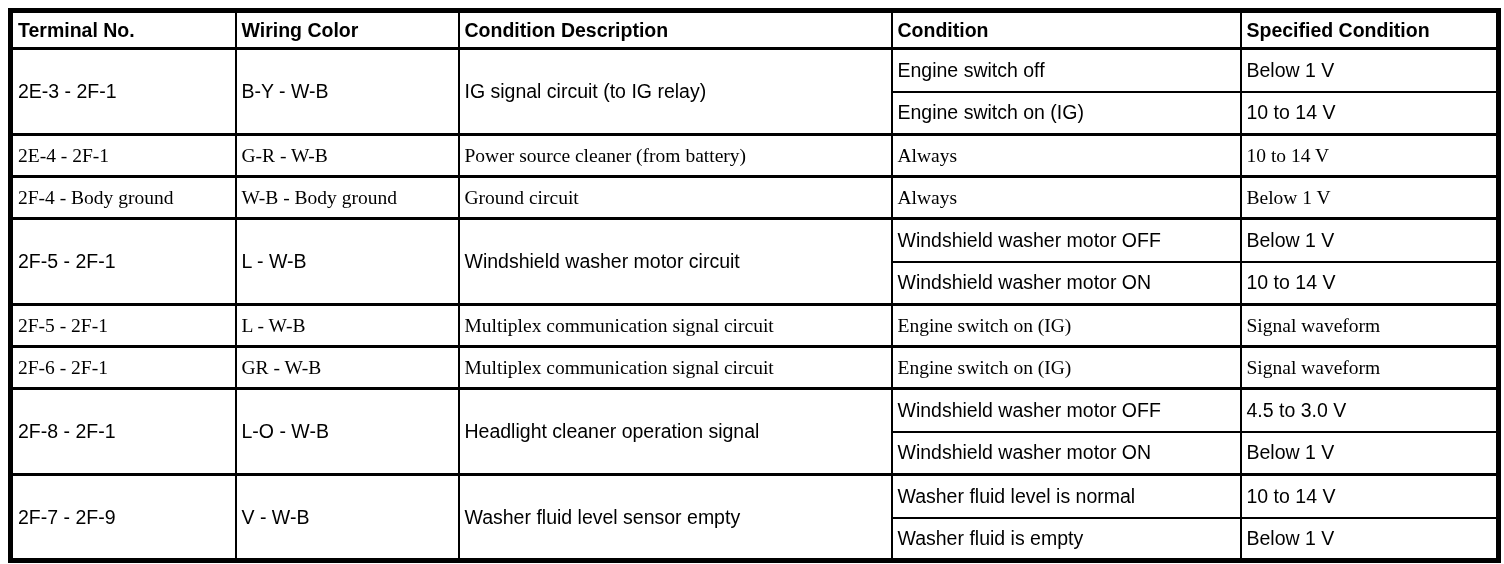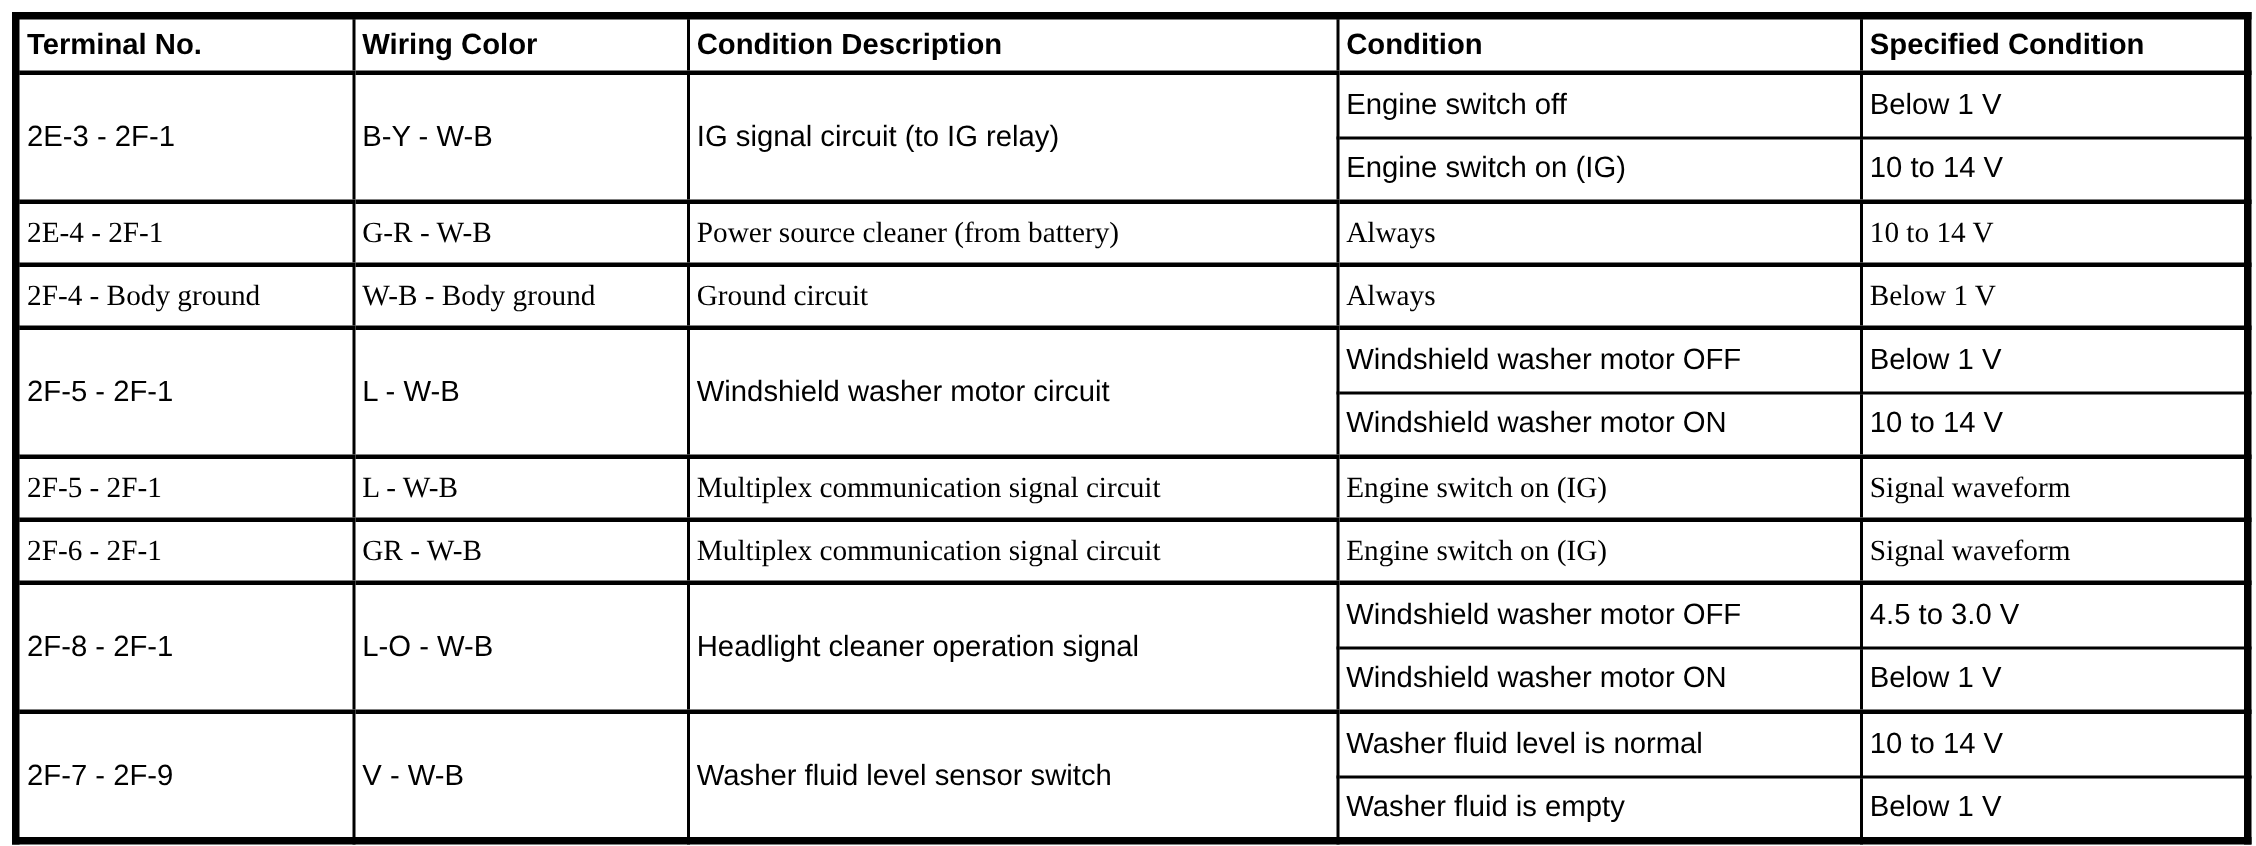--- a/index.html
+++ b/index.html
@@ -150,21 +150,21 @@
         <td class="cell-left thin-bottom">4.5 to 3.0 V</td>
       </tr>
       <tr class="r-half sub-row">
         <td class="cell-left">Windshield washer motor ON</td>
         <td class="cell-left">Below 1 V</td>
       </tr>
 
       <tr class="r-half group-start">
         <td class="cell-left" rowspan="2">2F-7 - 2F-9</td>
         <td class="cell-left" rowspan="2">V - W-B</td>
-        <td class="cell-left" rowspan="2">Washer fluid level sensor switch</td>
+        <td class="cell-left" rowspan="2">Washer fluid level sensor empty</td>
         <td class="cell-left thin-bottom">Washer fluid level is normal</td>
         <td class="cell-left thin-bottom">10 to 14 V</td>
       </tr>
       <tr class="r-half sub-row">
         <td class="cell-left">Washer fluid is empty</td>
         <td class="cell-left">Below 1 V</td>
       </tr>
     </tbody>
   </table>
 </div>

